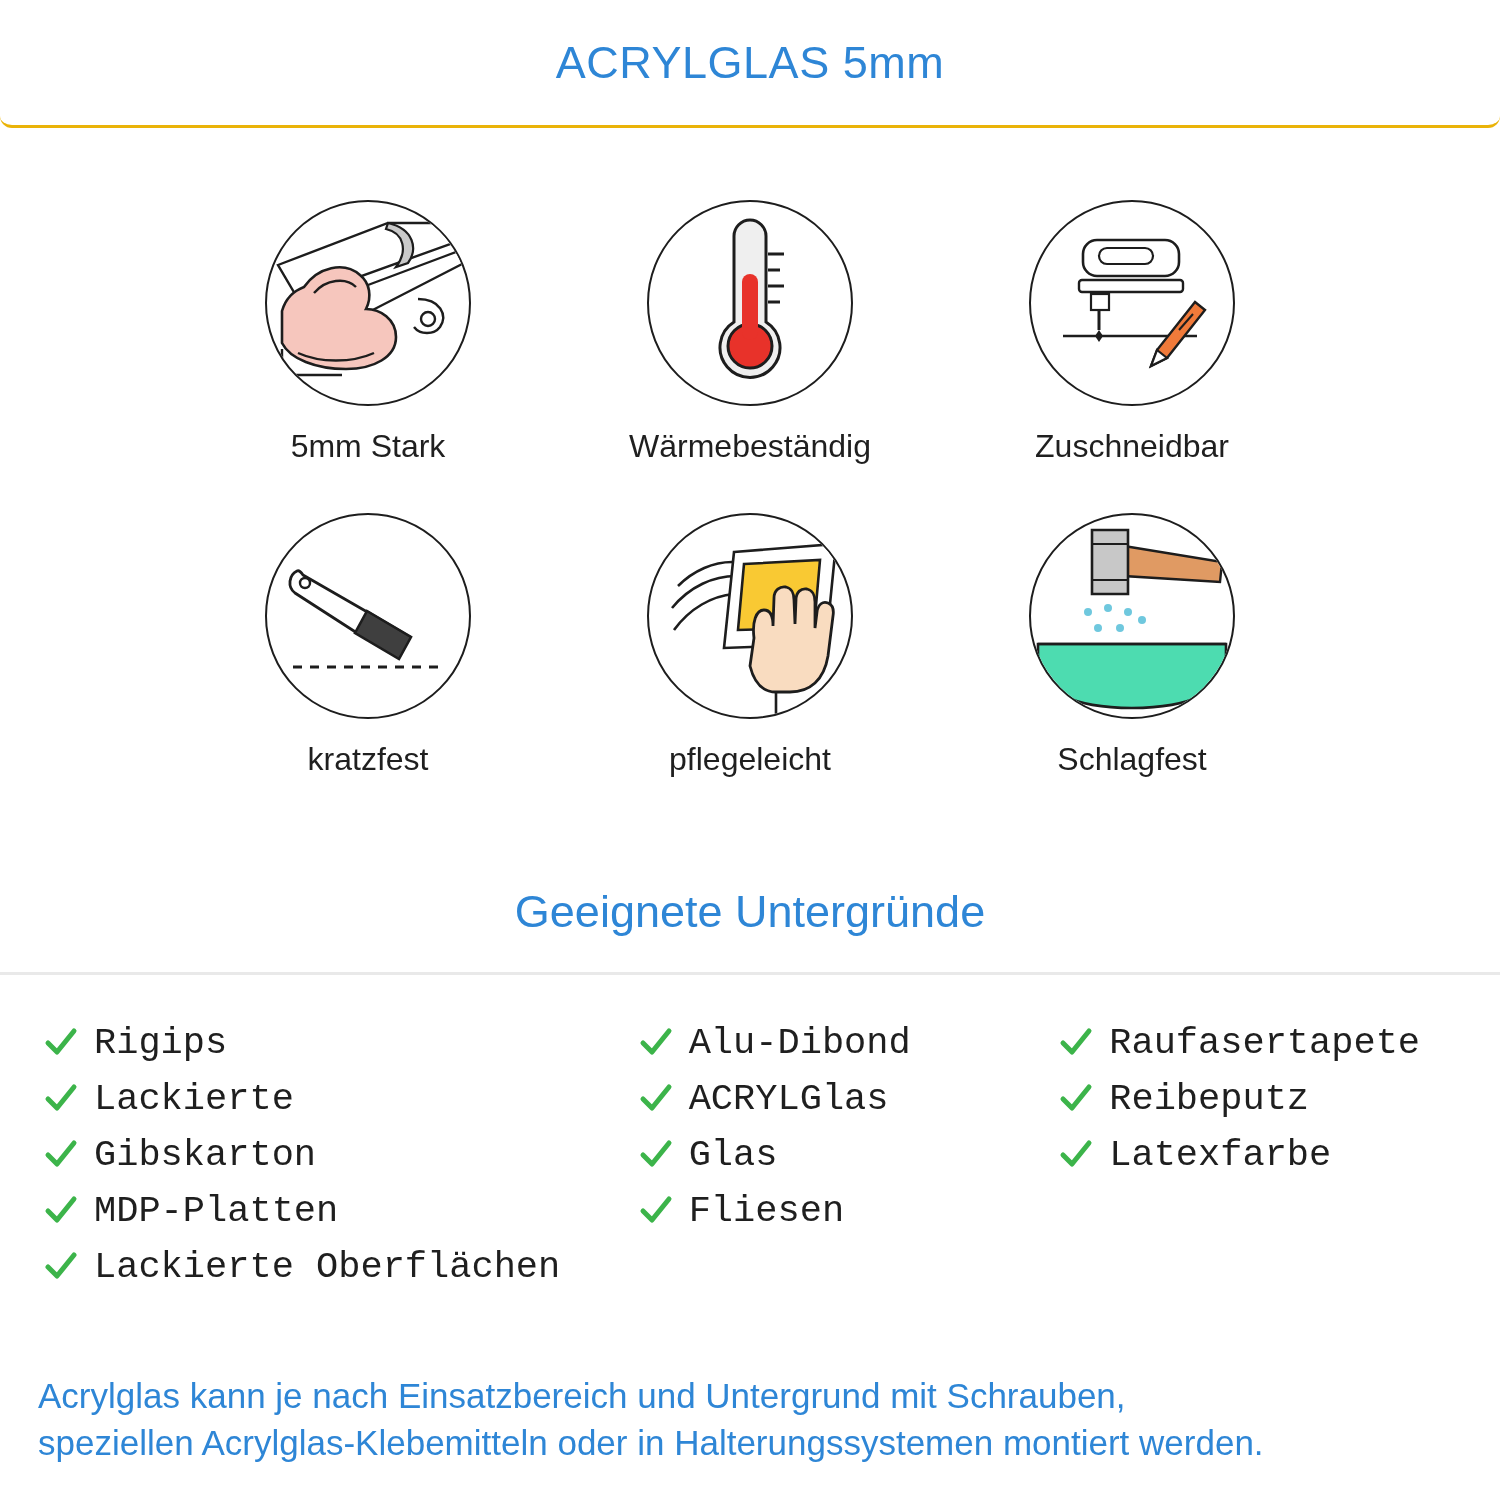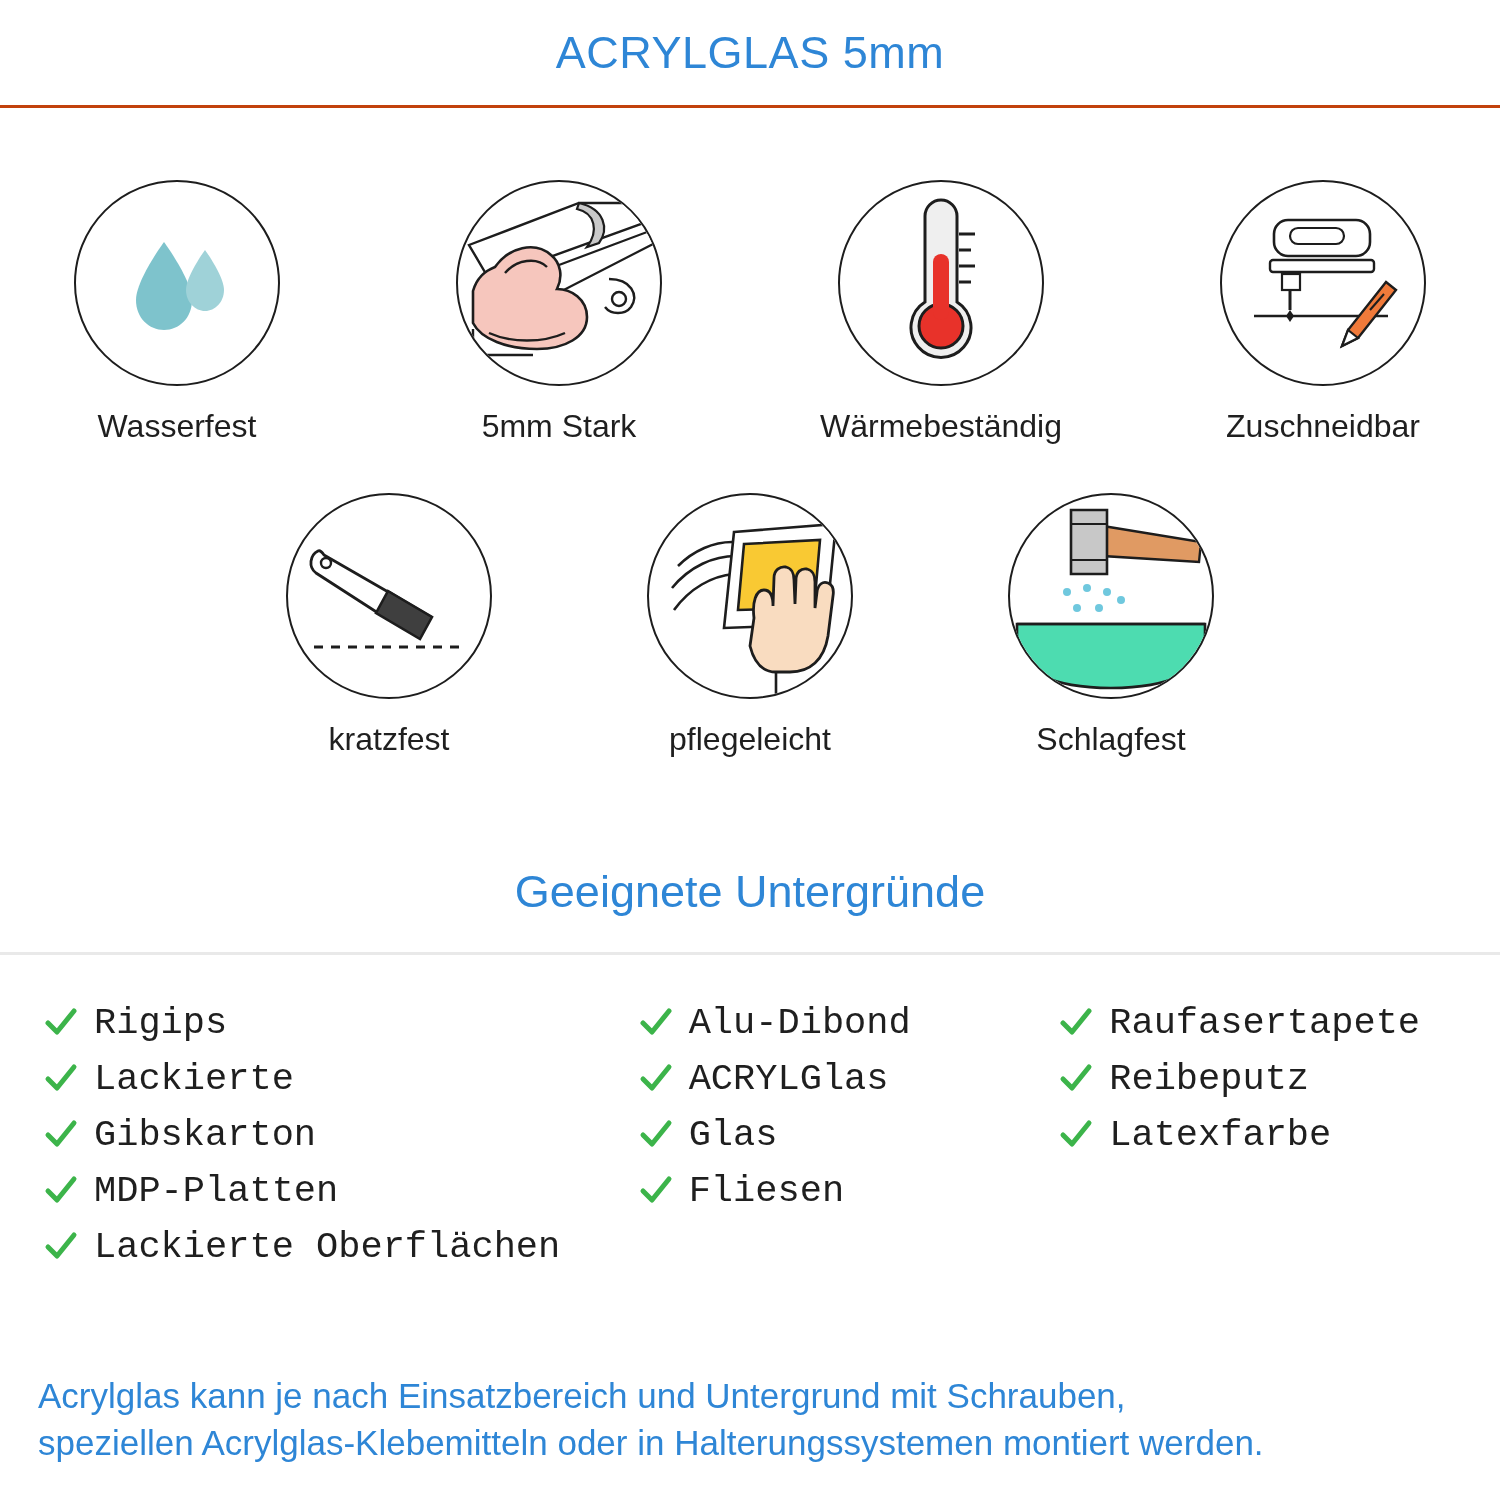--- a/index.html
+++ b/index.html
@@ -11,44 +11,45 @@
     width: 1500px;
     height: 1500px;
     font-family: "Liberation Sans", sans-serif;
     color: #2b2b2b;
     overflow: hidden;
     position: relative;
   }
 
   
   .header {
-    height: 108px;
+    height: 128px;
     display: flex;
     align-items: center;
     justify-content: center;
-    border-bottom: 3px solid #c2410c;
+    border-bottom: 3px solid #eab308;
     box-sizing: border-box;
+    border-radius: 12px;
   }
   .header-title {
     font-size: 45px;
     color: #2e86d6;
     letter-spacing: 0.5px;
     font-weight: 400;
   }
 
   
   .features {
     padding-top: 72px;
   }
   .feature-row {
     display: flex;
     justify-content: center;
   }
   .feature-row.row1 { gap: 92px; }
-  .feature-row.row2 { gap: 71px; margin-top: 48px; }
+  .feature-row.row2 { gap: 92px; margin-top: 48px; }
 
   .feature {
     width: 290px;
     display: flex;
     flex-direction: column;
     align-items: center;
   }
   .circle {
     width: 202px;
     height: 202px;
@@ -133,31 +134,20 @@
 <body>
 
 <div class="header">
   <div class="header-title">ACRYLGLAS 5mm</div>
 </div>
 
 <div class="features">
 
   <div class="feature-row row1">
 
-    <div class="feature">
-      <div class="circle">
-        <span>
-          <svg width="150" height="150" viewBox="0 0 150 150">
-            <path d="M62 34 C62 34 34 72 34 92 C34 110 47 122 62 122 C77 122 90 110 90 92 C90 72 62 34 62 34 Z" fill="#7ec3cc"></path>
-            <path d="M103 42 C103 42 84 68 84 82 C84 94 93 103 103 103 C113 103 122 94 122 82 C122 68 103 42 103 42 Z" fill="#9fd2d8"></path>
-          </svg>
-        </span>
-      </div>
-      <div class="feature-label">Wasserfest</div>
-    </div>
 
     <div class="feature">
       <div class="circle">
         <span>
           <svg width="200" height="200" viewBox="0 0 200 200">
 
             <path d="M10 62 L120 20 L196 20 L196 36 L30 96 Z" fill="#ffffff" stroke="#1d1d1d" stroke-width="2.4"></path>
             <path d="M120 20 C146 26 150 46 140 60 L128 64 C140 48 136 30 118 26 Z" fill="#c9c9c9" stroke="#1d1d1d" stroke-width="2.2"></path>
             <path d="M20 112 L196 46 L196 60 L60 130 Z" fill="#ffffff" stroke="#1d1d1d" stroke-width="2.2"></path>
             <path d="M150 96 C172 96 180 112 172 124 C166 132 152 132 146 124" fill="none" stroke="#1d1d1d" stroke-width="2.4"></path>

